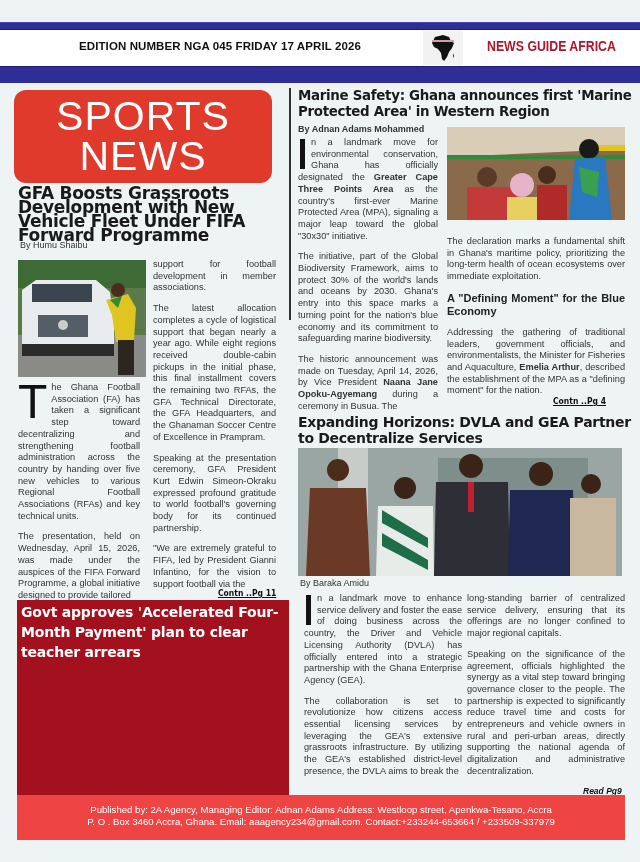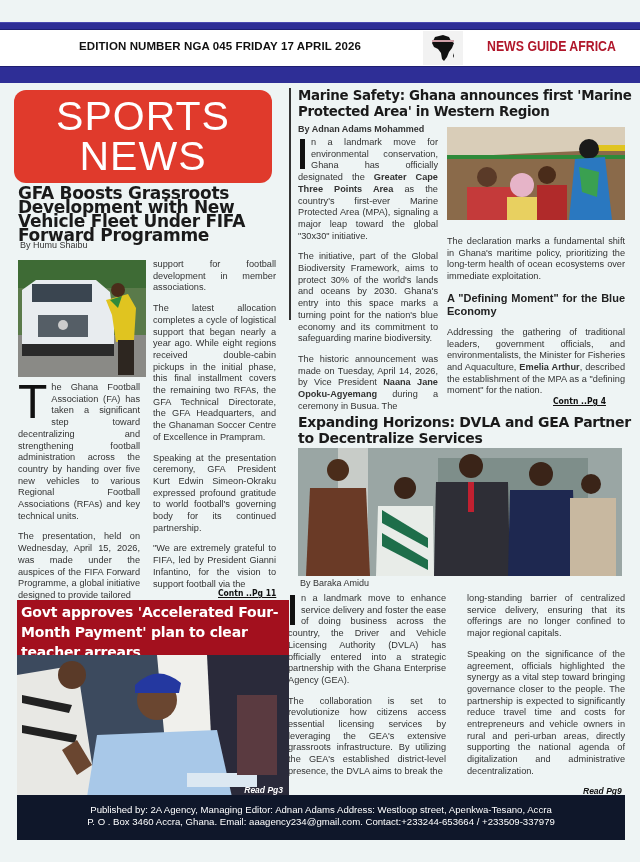--- a/index.html
+++ b/index.html
@@ -33,30 +33,30 @@
   .vline { position: absolute; left: 289px; top: 88px; width: 2px; height: 232px; background: #333; }
 
   .headline-r { position: absolute; left: 298px; top: 88px; width: 340px; font-family: "DejaVu Sans", sans-serif; font-weight: bold; font-size: 13.4px; line-height: 15.5px; color: #1a1a1a; letter-spacing: -0.3px; }
   .byline-r { position: absolute; left: 298px; top: 124px; font-weight: bold; }
   .col-r1 { position: absolute; left: 298px; top: 137px; width: 140px; }
   .col-r2 { position: absolute; left: 447px; top: 220px; width: 178px; margin-top: 16px; }
   .subhead { font-weight: bold; font-size: 11px; line-height: 13px; color: #222; margin-bottom: 9px; }
 
   .headline-dvla { position: absolute; left: 298px; top: 415px; width: 340px; font-family: "DejaVu Sans", sans-serif; font-weight: bold; font-size: 14px; line-height: 15.5px; color: #1a1a1a; letter-spacing: -0.3px; }
   .byline-dvla { position: absolute; left: 300px; top: 578px; }
-  .col-d1 { position: absolute; left: 288px; top: 593px; width: 158px; }
+  .col-d1 { position: absolute; left: 304px; top: 593px; width: 158px; }
   .col-d2 { position: absolute; left: 467px; top: 593px; width: 158px; }
   .readpg { position: absolute; font-weight: bold; font-style: italic; font-size: 8.5px; color: #111; }
 
   .govt-box { position: absolute; left: 17px; top: 600px; width: 272px; height: 197px; background: #a3101e; }
   .govt-title { position: absolute; left: 4px; top: 2px; width: 268px; font-family: "DejaVu Sans", sans-serif; font-weight: bold; font-size: 14px; line-height: 20px; color: #fff; letter-spacing: -0.2px; }
   .govt-photo { position: absolute; left: 0px; top: 55px; width: 272px; height: 142px; }
   .readpg3 { position: absolute; right: 6px; bottom: 2px; color: #fff; font-weight: bold; font-style: italic; font-size: 8.5px; }
 
-  .footer { position: absolute; left: 17px; top: 795px; width: 608px; height: 45px; background: #0f172a; color: #fff; text-align: center; font-size: 9.6px; line-height: 12px; padding-top: 9px; }
+  .footer { position: absolute; left: 17px; top: 795px; width: 608px; height: 45px; background: #ef4444; color: #fff; text-align: center; font-size: 9.6px; line-height: 12px; padding-top: 9px; }
 </style>
 </head>
 <body>
 
 <div class="topband"></div>
 <div class="bar1"></div>
 <div class="masthead">
   <div class="edition">EDITION NUMBER NGA 045 FRIDAY 17 APRIL 2026</div>
   <div class="logo">
     <svg viewBox="0 0 40 34">
@@ -166,36 +166,18 @@
   <p>The collaboration is set to revolutionize how citizens access essential licensing services by leveraging the GEA's extensive grassroots infrastructure. By utilizing the GEA's established district-level presence, the DVLA aims to break the</p>
 </div>
 <div class="col-d2 body-text">
   <p>long-standing barrier of centralized service delivery, ensuring that its offerings are no longer confined to major regional capitals.</p>
   <p>Speaking on the significance of the agreement, officials highlighted the synergy as a vital step toward bringing governance closer to the people. The partnership is expected to significantly reduce travel time and costs for entrepreneurs and vehicle owners in rural and peri-urban areas, directly supporting the national agenda of digitalization and administrative decentralization.</p>
 </div>
 <div class="readpg" style="left:583px;top:786px;">Read Pg9</div>
 
 <div class="govt-box">
   <div class="govt-title">Govt approves 'Accelerated Four-Month Payment' plan to clear teacher arrears</div>
-  <div class="govt-photo photo">
-    <svg width="272" height="142" viewBox="0 0 272 142">
-      <rect width="272" height="142" fill="#3c4a5e"></rect>
-      <rect x="150" y="0" width="122" height="142" fill="#2a2a3a"></rect>
-      <path d="M0 20 L60 10 L80 142 L0 142 Z" fill="#e8e8e4"></path>
-      <path d="M5 40 L55 50 L52 58 L5 48 Z" fill="#222"></path>
-      <path d="M5 70 L60 80 L58 88 L5 78 Z" fill="#222"></path>
-      <circle cx="55" cy="20" r="14" fill="#5a3a28"></circle>
-      <path d="M140 0 L190 0 L195 100 L150 110 Z" fill="#f0f0ec"></path>
-      <circle cx="140" cy="45" r="20" fill="#6a4630"></circle>
-      <path d="M118 30 Q140 8 164 28 L162 38 L118 38 Z" fill="#2438a0"></path>
-      <path d="M80 80 L200 75 L215 142 L70 142 Z" fill="#a8c8e8"></path>
-      <path d="M45 95 L60 85 L75 110 L60 120 Z" fill="#6a4630"></path>
-      <rect x="170" y="118" width="70" height="14" fill="#dce8f2"></rect>
-      <rect x="220" y="40" width="40" height="80" fill="#5a3a40"></rect>
-    </svg>
-    <div class="readpg3">Read Pg3</div>
-  </div>
 </div>
 
 <div class="footer">
   <div>Published by: 2A Agency, Managing Editor: Adnan Adams  Address: Westloop street, Apenkwa-Tesano, Accra</div>
   <div>P. O . Box 3460 Accra, Ghana. Email: aaagency234@gmail.com. Contact:+233244-653664 / +233509-337979</div>
 </div>
 
 </body></html>

